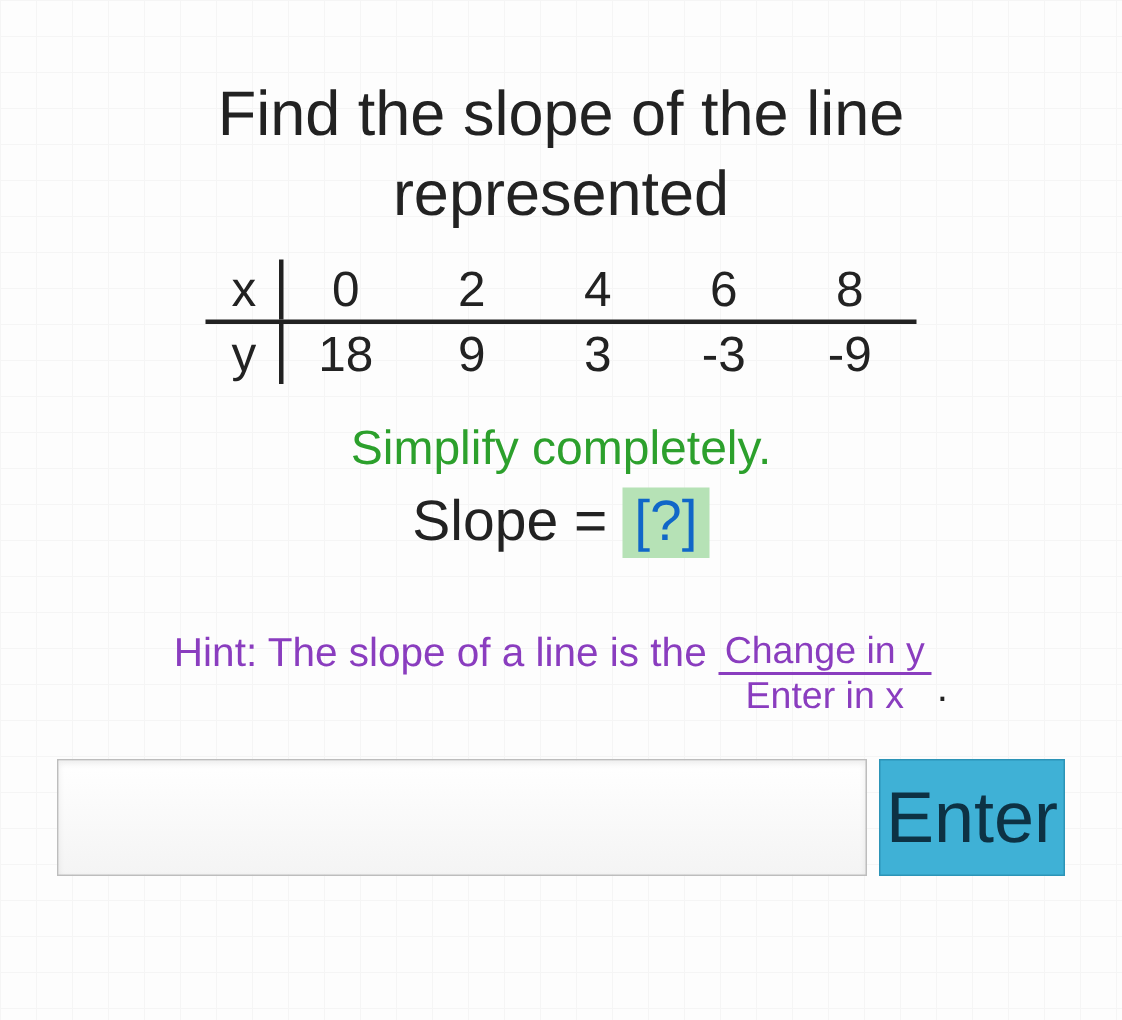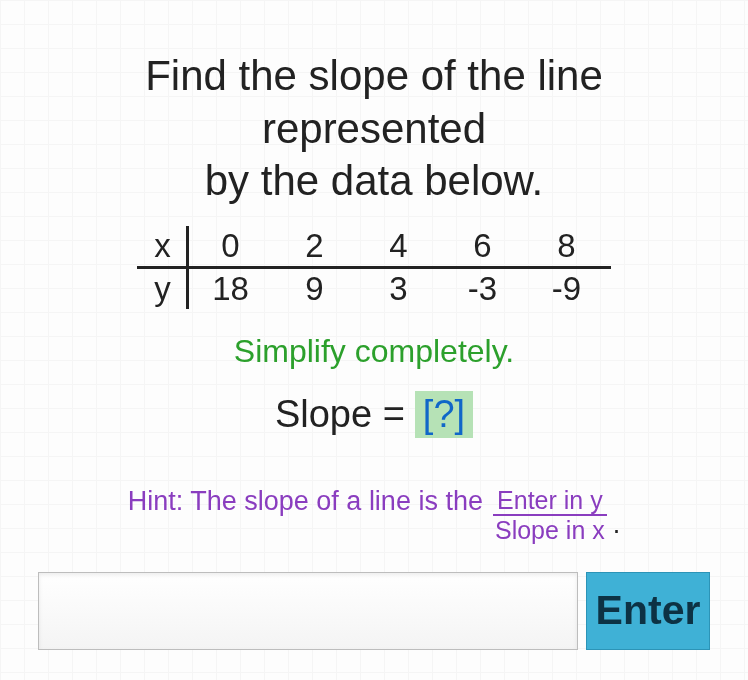--- a/index.html
+++ b/index.html
@@ -56,21 +56,21 @@
     width: 474px;
     height: 3px;
     background: #222;
   }
   .simplify {
     margin-top: 24px;
     font-size: 32px;
     color: #2ca02c;
   }
   .slope-line {
-    margin-top: 21px;
+    margin-top: 8px;
     font-size: 38px;
     color: #222;
     display: flex;
     align-items: center;
     gap: 10px;
   }
   .answer-box {
     background: #b6e2b6;
     color: #1067c8;
     padding: 2px 8px;
@@ -109,35 +109,33 @@
     padding: 0 12px;
     border: 1px solid #bdbdbd;
     background: linear-gradient(#fff, #f4f4f4);
     box-shadow: inset 0 2px 4px rgba(0,0,0,0.08);
   }
   .enter-btn {
     width: 124px;
     height: 78px;
     background: #3fb1d6;
     border: 1px solid #2c94b7;
-    font-size: 41px;
+    font-size: 48px;
     color: #0d3244;
     cursor: pointer;
     display: flex;
     align-items: center;
     justify-content: center;
-    font-weight: bold;
   }
 </style>
 </head>
 <body>
 
 <div class="question">
   <span>Find the slope of the line represented</span><br>
-  <span>by the data below.</span>
 </div>
 
 <div class="table-wrap">
   <div class="trow">
     <div class="rowlabel">x</div>
     <div class="vline"></div>
     <div class="cells">
       <div class="cell">0</div>
       <div class="cell">2</div>
       <div class="cell">4</div>
@@ -162,22 +160,22 @@
 <div class="simplify">Simplify completely.</div>
 
 <div class="slope-line">
   <span>Slope =</span>
   <span class="answer-box">[?]</span>
 </div>
 
 <div class="hint">
   <span>Hint: The slope of a line is the</span>
   <span class="frac">
-    <span class="num">Enter in y</span>
-    <span class="den">Slope in x</span>
+    <span class="num">Change in y</span>
+    <span class="den">Enter in x</span>
   </span>
   <span class="period">.</span>
 </div>
 
 <div class="input-row">
   <input class="answer-input" type="text" value="" style="">
   <button class="enter-btn">Enter</button>
 </div>
 
 </body></html>

